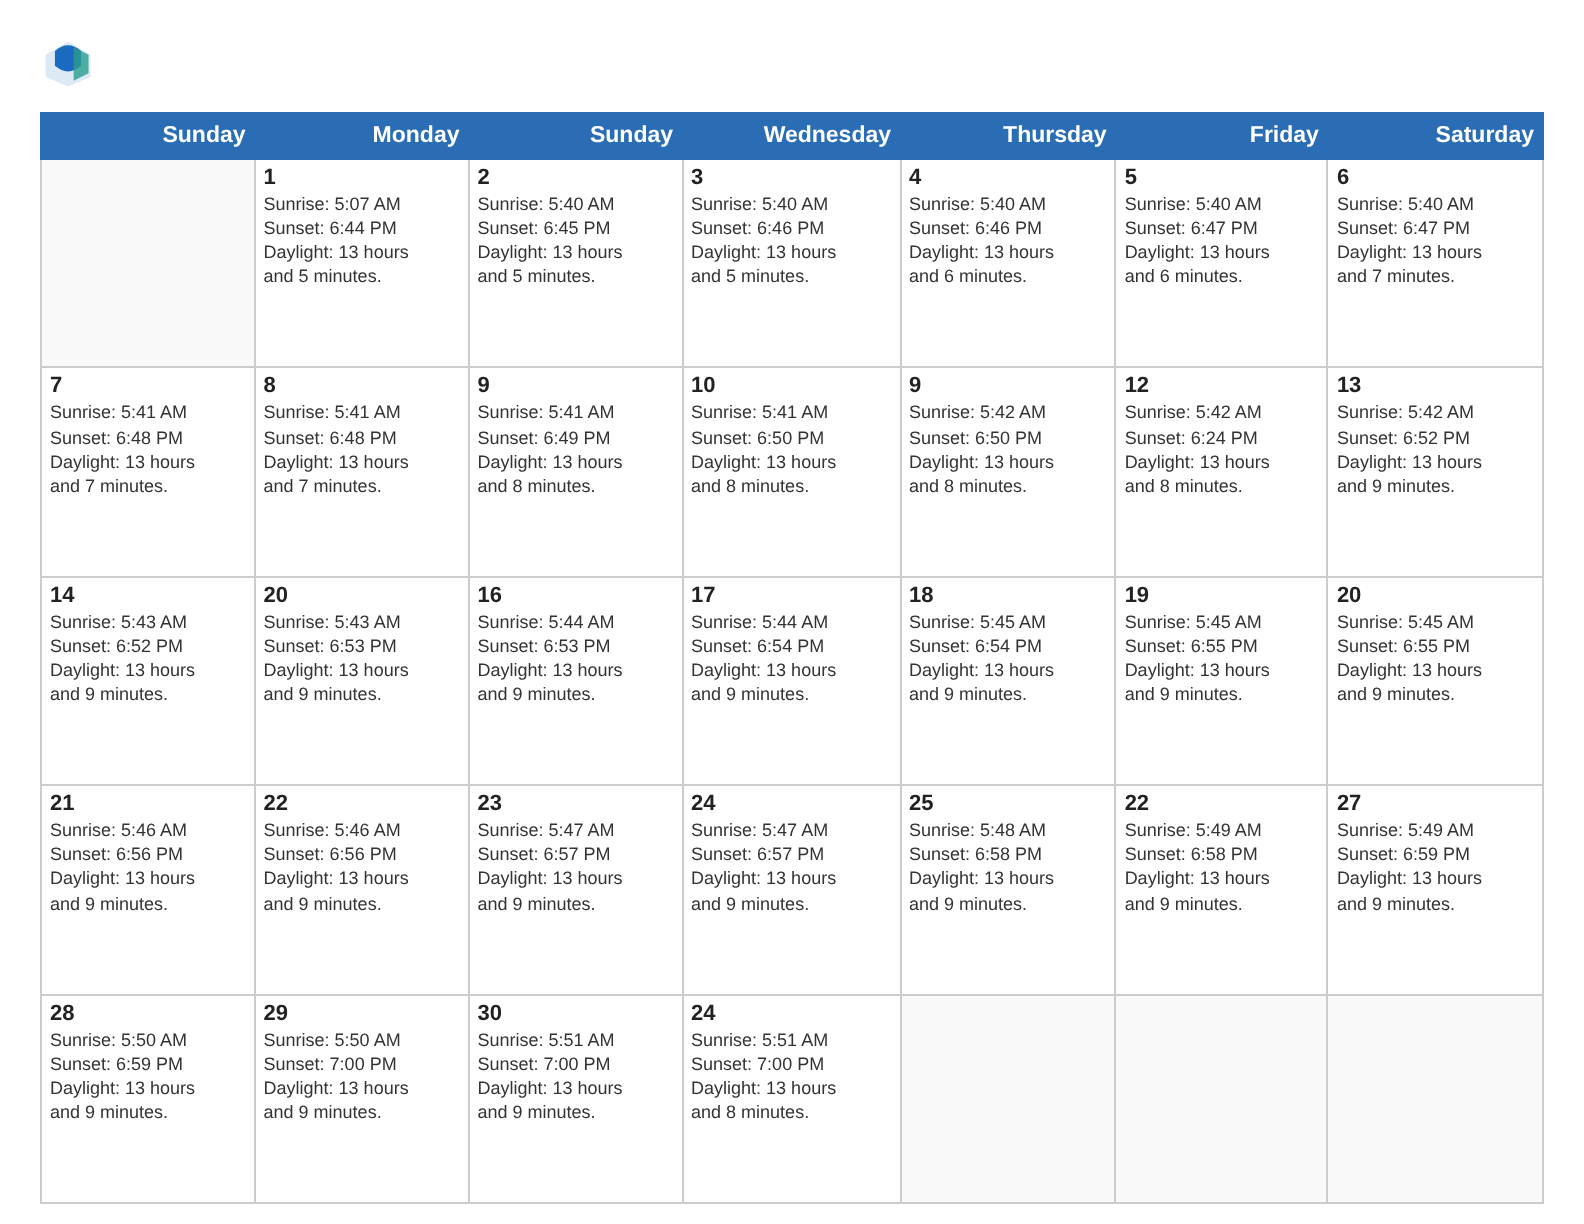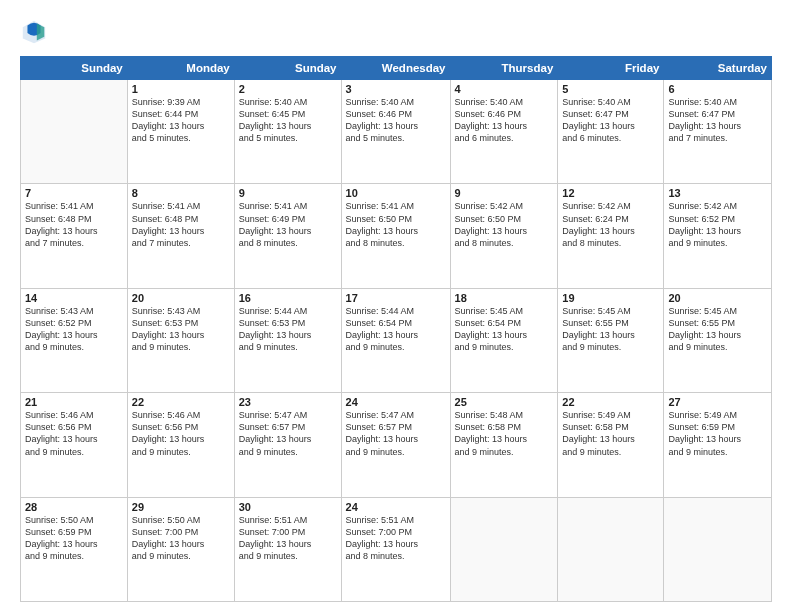--- a/index.html
+++ b/index.html
@@ -126,21 +126,21 @@
           <th>Thursday</th>
           <th>Friday</th>
           <th>Saturday</th>
         </tr>
     </thead>
     <tbody id="calendar-body">
     <tr>
           <td class="empty-cell"></td>
           <td>
             <span class="day-number">1</span>
-            <span class="cell-line">Sunrise: 9:39 AM</span>
+            <span class="cell-line">Sunrise: 5:07 AM</span>
             <span class="cell-line">Sunset: 6:44 PM</span>
             <span class="cell-line">Daylight: 13 hours</span>
             <span class="cell-line">and 5 minutes.</span>
           </td>
           <td>
             <span class="day-number">2</span>
             <span class="cell-line">Sunrise: 5:40 AM</span>
             <span class="cell-line">Sunset: 6:45 PM</span>
             <span class="cell-line">Daylight: 13 hours</span>
             <span class="cell-line">and 5 minutes.</span>

